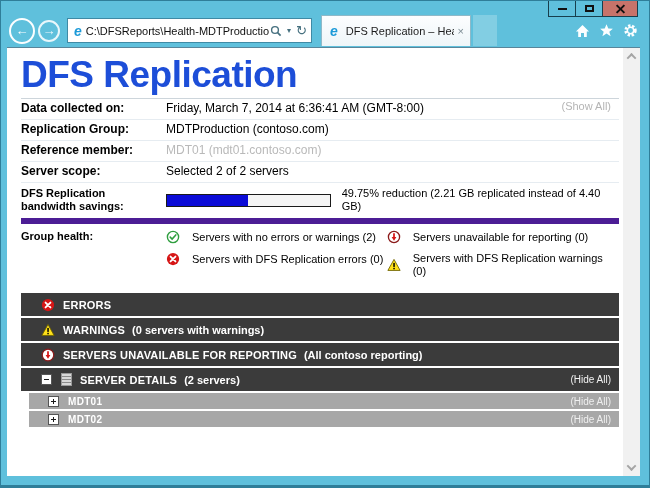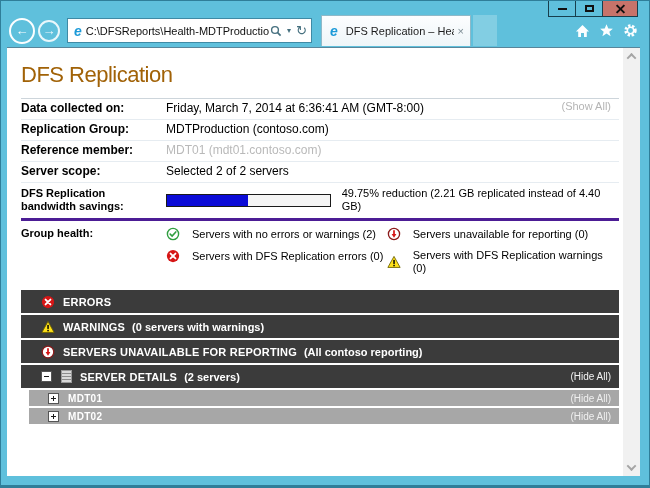--- a/index.html
+++ b/index.html
@@ -62,33 +62,33 @@
   .scrollbar { flex:none; width:17px; background:#f1f1f1; position:relative; }
   .sb-btn { position:absolute; left:0; width:17px; height:17px; display:flex;
             align-items:center; justify-content:center; cursor:pointer; }
   .sb-up { top:0; } .sb-down { bottom:0; }
   .chev { width:7px; height:7px; border-style:solid; border-width:2px 2px 0 0; border-color:#a5a5a5; }
   .chev-up   { transform:rotate(-45deg) translate(-1px,1px); }
   .chev-down { transform:rotate(135deg) translate(-1px,1px); }
 
   
   .report-header { position:relative; }
-  .report-title { font-size:22px; line-height:29px; font-weight:normal; color:#a16207;
+  .report-title { font-size:37px; line-height:29px; font-weight:bold; color:#1d4ed8;
                   letter-spacing:-0.5px; }
   .show-all { position:absolute; top:12px; right:8px; font-size:11px; color:#b4b4b4; cursor:pointer;margin-top:28px; }
   .hr { border:none; border-top:1px solid #cdd5db; margin-top:9px; }
 
   .field-row { display:flex; align-items:flex-start; padding:3px 0 4px 0;
                border-bottom:1px solid #e6ecf1; font-size:12px; line-height:13px; }
   .field-label { flex:none; width:145px; font-weight:bold; color:#000; padding-right:6px; }
   .field-value { color:#000; }
   .field-value.muted { color:#b9b9b9; }
 
   .bw-row { display:flex; align-items:flex-start; padding:4px 0 5px 0;
-            border-bottom:3px solid #4c1d95; font-size:11px; line-height:13px; }
+            border-bottom:6px solid #4c1d95; font-size:11px; line-height:13px; }
   .bw-right { display:flex; align-items:center; }
   .progress { width:167px; height:13px; border:1px solid #1a1a1a; background:#f4f4f4; }
   .progress-fill { height:100%; background:#0b0bd7; }
   .bw-text { margin-left:11px; color:#000; }
 
   .health-row { display:flex; align-items:flex-start; padding:6px 0 8px 0;
                 font-size:11px; line-height:13px; }
   .legend { display:flex; }
   .legend-col { display:flex; flex-direction:column; gap:8px; }
   .legend-col.c1 { width:221px; }

